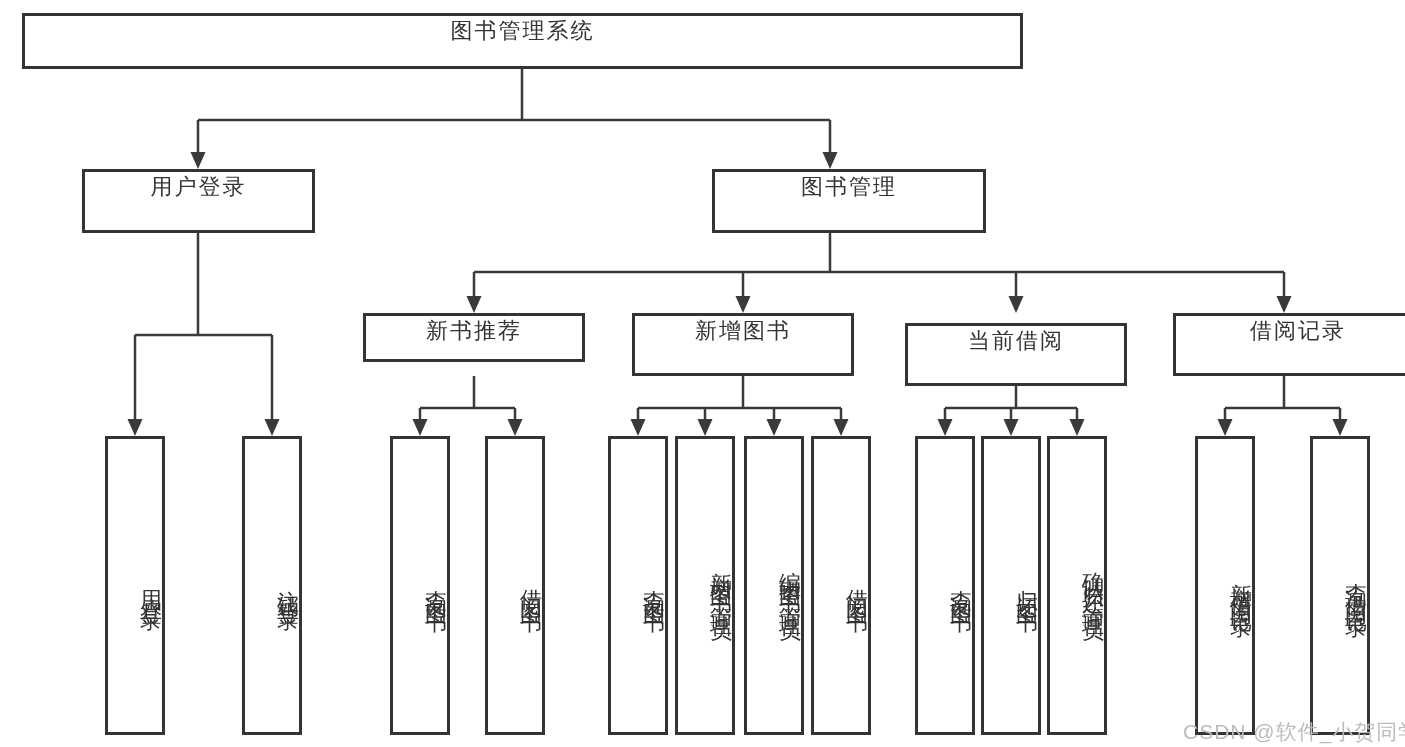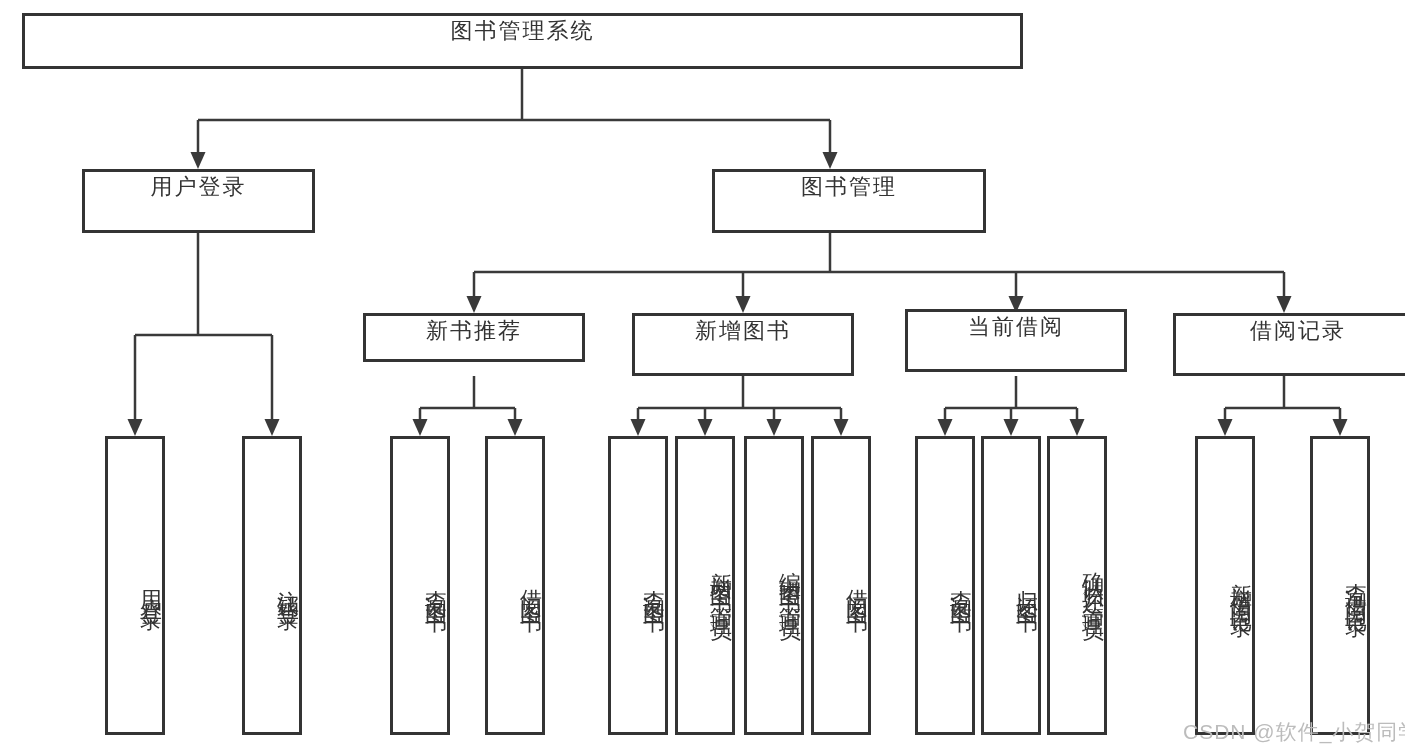--- a/index.html
+++ b/index.html
@@ -123,21 +123,21 @@
 <div class="node h" style="left:712px;top:169px;width:274px;height:64px">
   <span>图书管理</span>
 </div>
 
 <div class="node h" style="left:363px;top:313px;width:222px;height:49px">
   <span>新书推荐</span>
 </div>
 <div class="node h" style="left:632px;top:313px;width:222px;height:63px">
   <span>新增图书</span>
 </div>
-<div class="node h" style="left:905px;top:309px;width:222px;height:63px">
+<div class="node h" style="left:905px;top:323px;width:222px;height:63px">
   <span>当前借阅</span>
 </div>
 <div class="node h" style="left:1173px;top:313px;width:250px;height:63px">
   <span>借阅记录</span>
 </div>
 
 <div class="node v" style="left:105px;top:436px;width:60px;height:299px">
   <span>用户登录</span>
 </div>
 <div class="node v" style="left:242px;top:436px;width:60px;height:299px">

